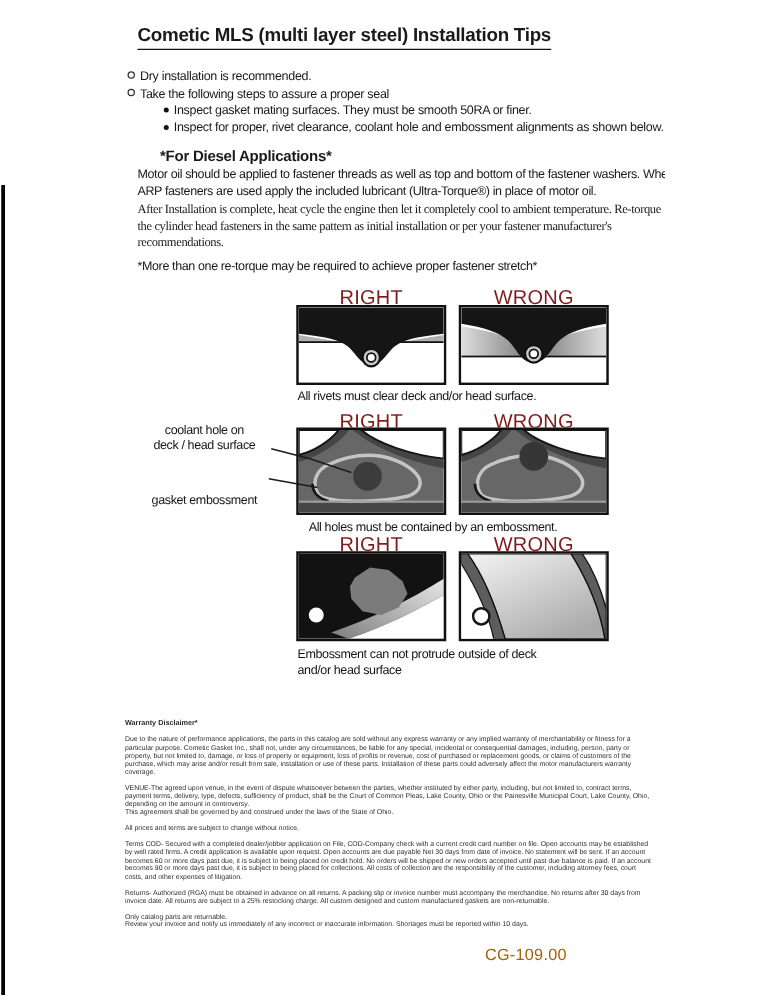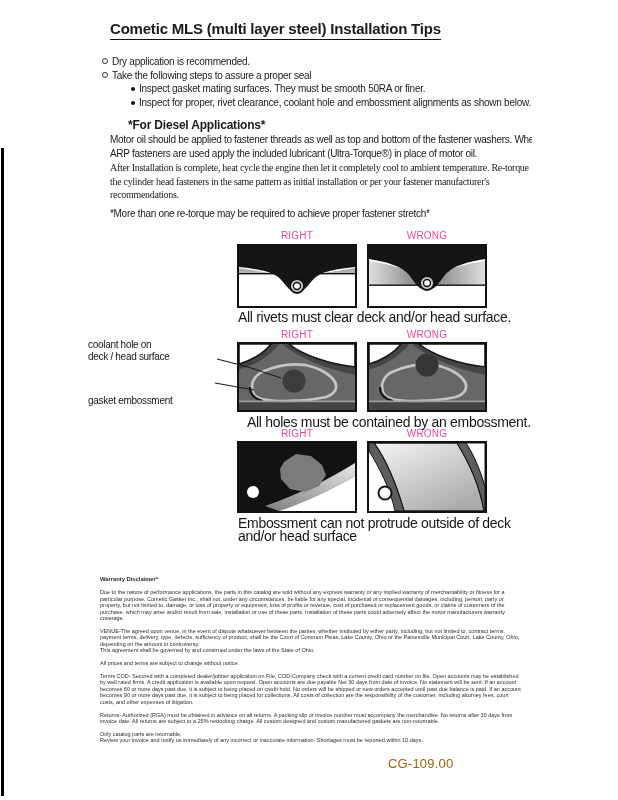--- a/index.html
+++ b/index.html
@@ -25,29 +25,29 @@
             margin-right:4px;vertical-align:1px;}
   .marker-f{display:inline-block;width:4px;height:4px;background:#111;border-radius:50%;
             margin-right:4px;vertical-align:1px;}
   
   #diesel-heading{left:128px;top:118px;font-size:12px;font-weight:bold;letter-spacing:-0.2px;white-space:nowrap;}
   .para{left:110px;width:430px;font-size:10px;line-height:13.5px;letter-spacing:-0.3px;}
   #para1{top:133px;}
   #para2{top:161px;font-family:Liberation Serif, serif;}
   #retorque-note{top:207px;white-space:nowrap;}
   
-  .dg-header{width:120px;text-align:center;font-size:10px;letter-spacing:0.2px;color:#ec4899;}
+  .dg-header{width:120px;text-align:center;font-size:16px;letter-spacing:0.2px;color:#7f1d1d;}
   .panel{width:116px;border:2px solid #111;background:#fff;line-height:0;}
-  .caption{font-size:14px;letter-spacing:-0.3px;line-height:13px;color:#161616;white-space:nowrap;}
+  .caption{font-size:10px;letter-spacing:-0.3px;line-height:13px;color:#161616;white-space:nowrap;}
   .h-left{left:237px;} .h-right{left:367px;}
   .r1h{top:230px;} .r1p{top:244px;} #row1-caption{left:238px;top:311px;}
   .r2h{top:329px;} .r2p{top:342px;} #row2-caption{left:247px;top:416px;}
   .r3h{top:428px;} .r3p{top:441px;} #row3-caption{left:238px;top:517px;}
   
-  .dg-label{left:88px;width:127px;text-align:left;font-size:10px;line-height:11.5px;
+  .dg-label{left:100px;width:127px;text-align:center;font-size:10px;line-height:11.5px;
             letter-spacing:-0.3px;color:#161616;}
   #label-coolant{top:339px;}
   #label-emboss{top:375px;margin-top:20px;}
   #leader-overlay{left:0;top:0;pointer-events:none;}
   
   #legal{left:100px;top:576px;width:424px;font-size:5.5px;line-height:6.4px;
          letter-spacing:0;color:#2c2c2c;}
   #legal .lp{margin:0 0 6.5px 0;}
   #legal .lh{font-weight:bold;margin:0 0 7px 0;font-size:5.8px;}
   #legal .nogap{margin-bottom:0;}
@@ -57,21 +57,21 @@
 </head>
 <body>
 
 <div id="page">
 
   <div id="spine" class="abs"></div>
 
   <div id="title" class="abs">Cometic MLS (multi layer steel) Installation Tips</div>
 
   <div class="abs bullet-row" style="top:56px">
-    <span class="marker-o"></span><span>Dry application is recommended.</span>
+    <span class="marker-o"></span><span>Dry installation is recommended.</span>
   </div>
   <div class="abs bullet-row" style="top:69.5px">
     <span class="marker-o"></span><span>Take the following steps to assure a proper seal</span>
   </div>
   <div class="abs bullet-row sub-row" style="top:83px">
     <span class="marker-f"></span><span>Inspect gasket mating surfaces.  They must be smooth 50RA or finer.</span>
   </div>
   <div class="abs bullet-row sub-row" style="top:96.5px">
     <span class="marker-f"></span><span>Inspect for proper, rivet clearance, coolant hole and embossment alignments as shown below.</span>
   </div>

